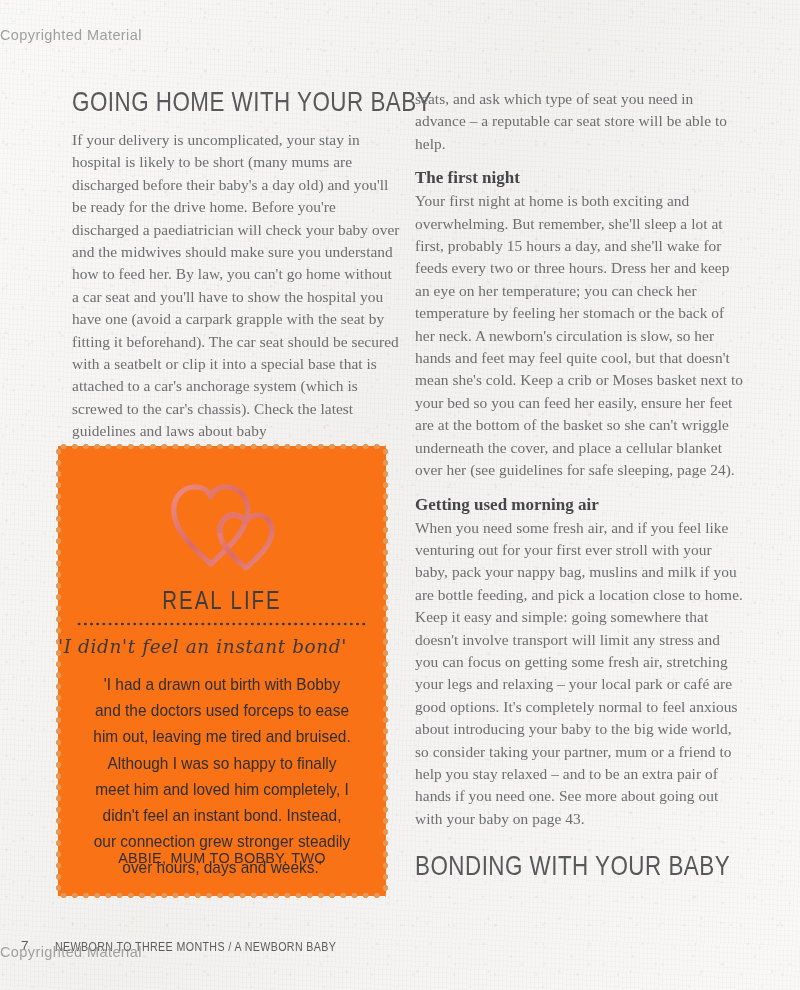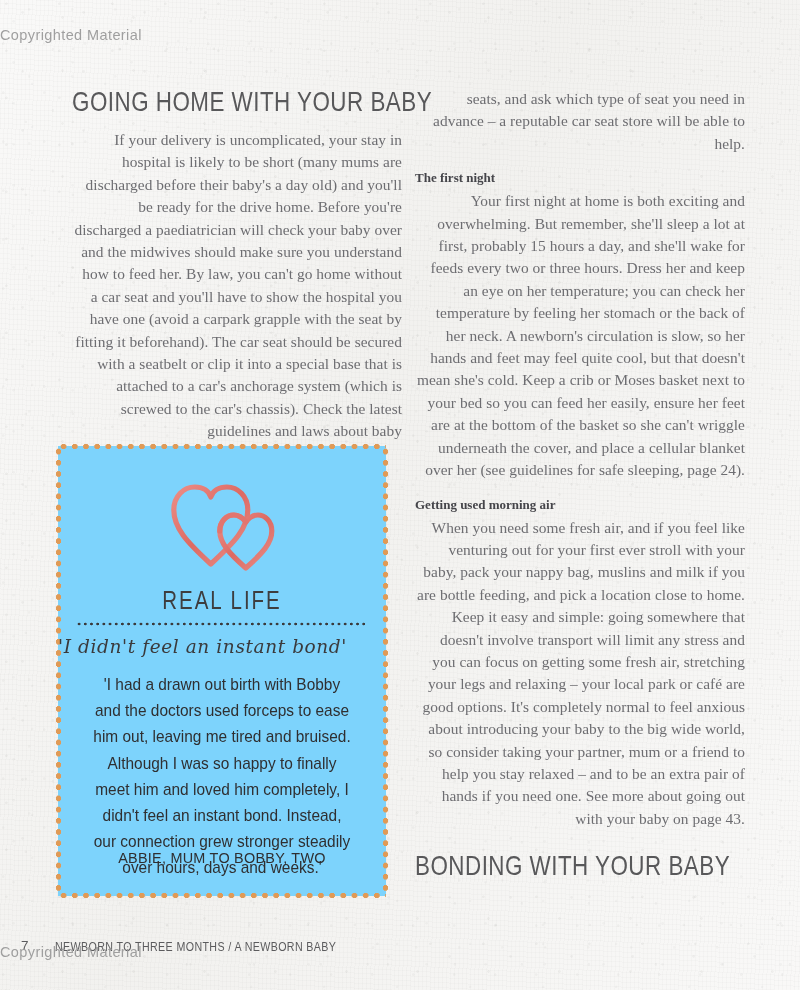--- a/index.html
+++ b/index.html
@@ -80,39 +80,39 @@
     transform-origin: left center;
     white-space: nowrap;
   }
   #bonding-heading { margin-top: 22px; margin-bottom: 10px; }
 
   p.body-text {
     margin: 0 0 2px 0;
     font-size: 15.4px;
     line-height: 22.4px;
     color: #6d6d71;
-    text-align: right;
+    text-align: left;
     letter-spacing: .05px;
   }
   h2.sub-heading {
     margin: 12px 0 1px 0;
-    font-size: 13px;
+    font-size: 17px;
     font-weight: bold;
     line-height: 22px;
     color: #45454a;
   }
 
   
   #real-life-box {
     position: absolute;
     left: 58px;
     top: 446px;
     width: 328px;
     height: 450px;
-    background: #7dd3fc;
+    background: #f97316;
     box-sizing: border-box;
   }
   .dot-border {
     position: absolute;
     pointer-events: none;
   }
   .dot-border.horiz {
     left: 0; right: 0; height: 7px;
     background-image: radial-gradient(circle, #e09a56 0 2.6px, transparent 3px);
     background-size: 11.2px 7px;

